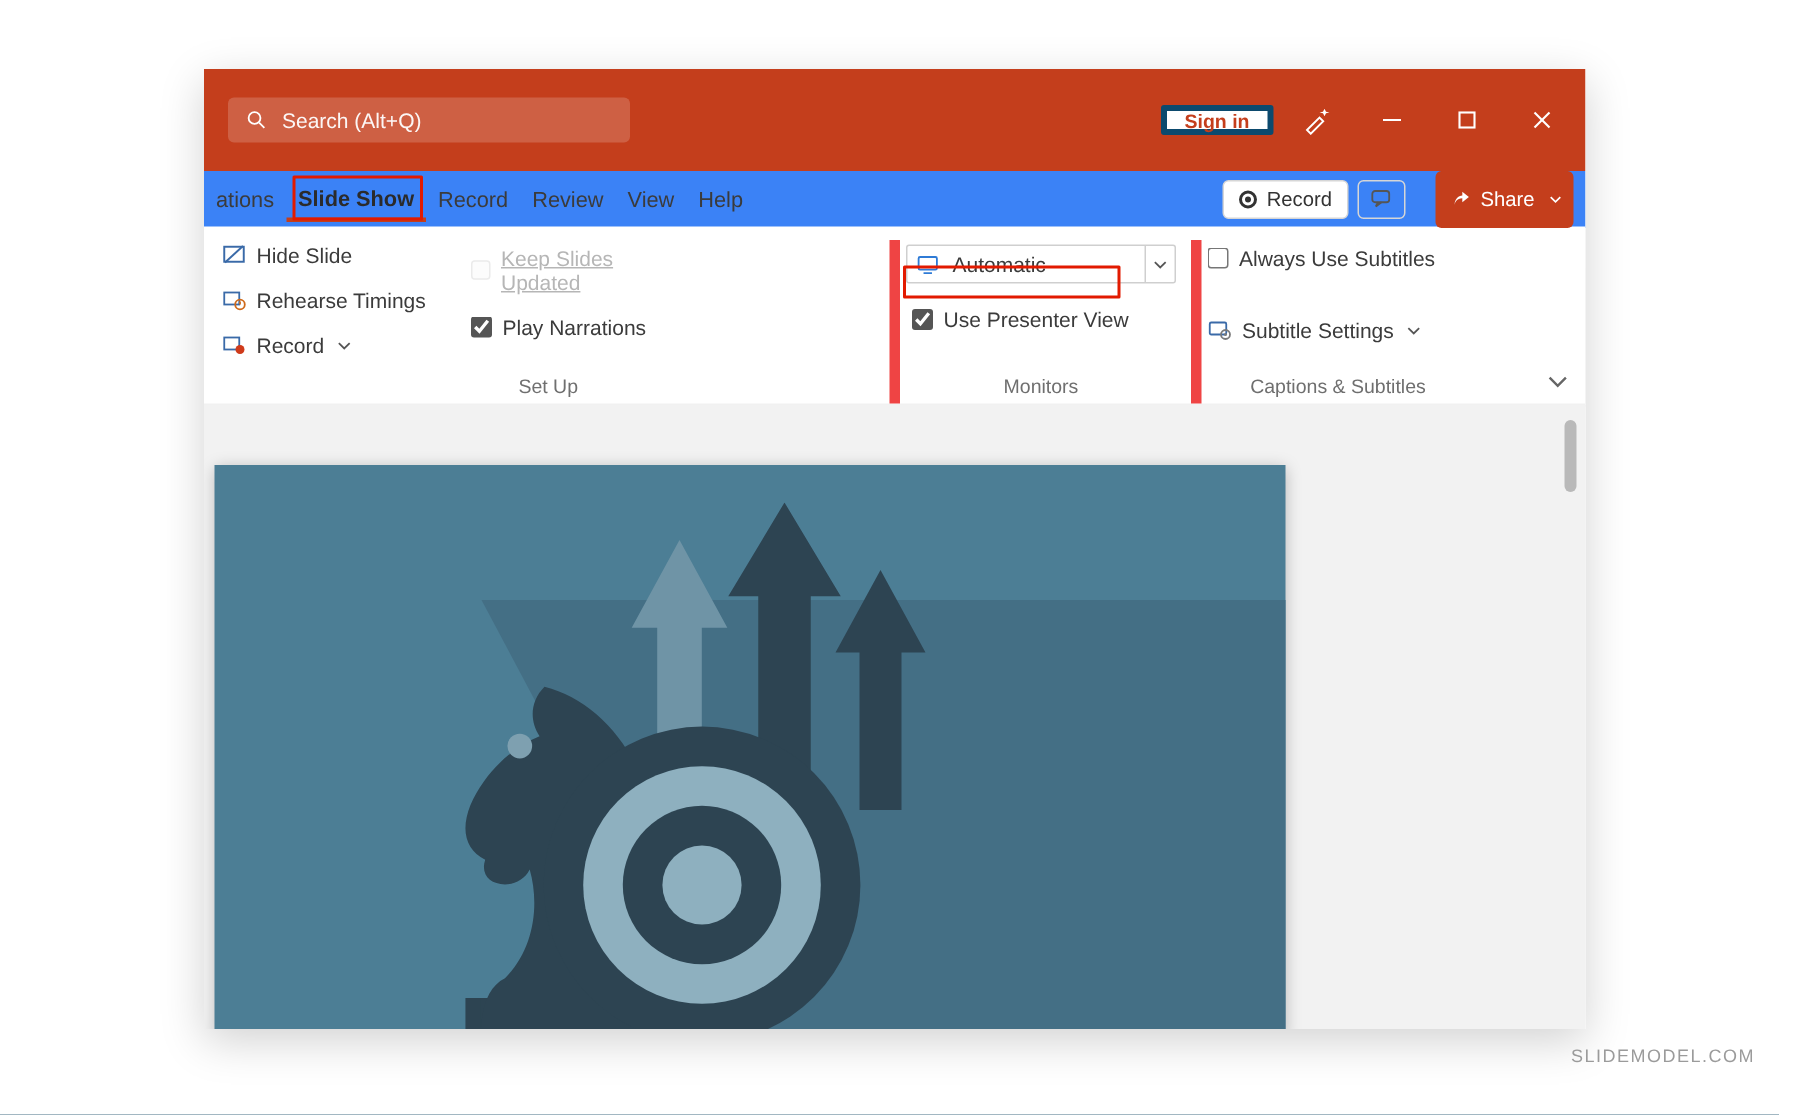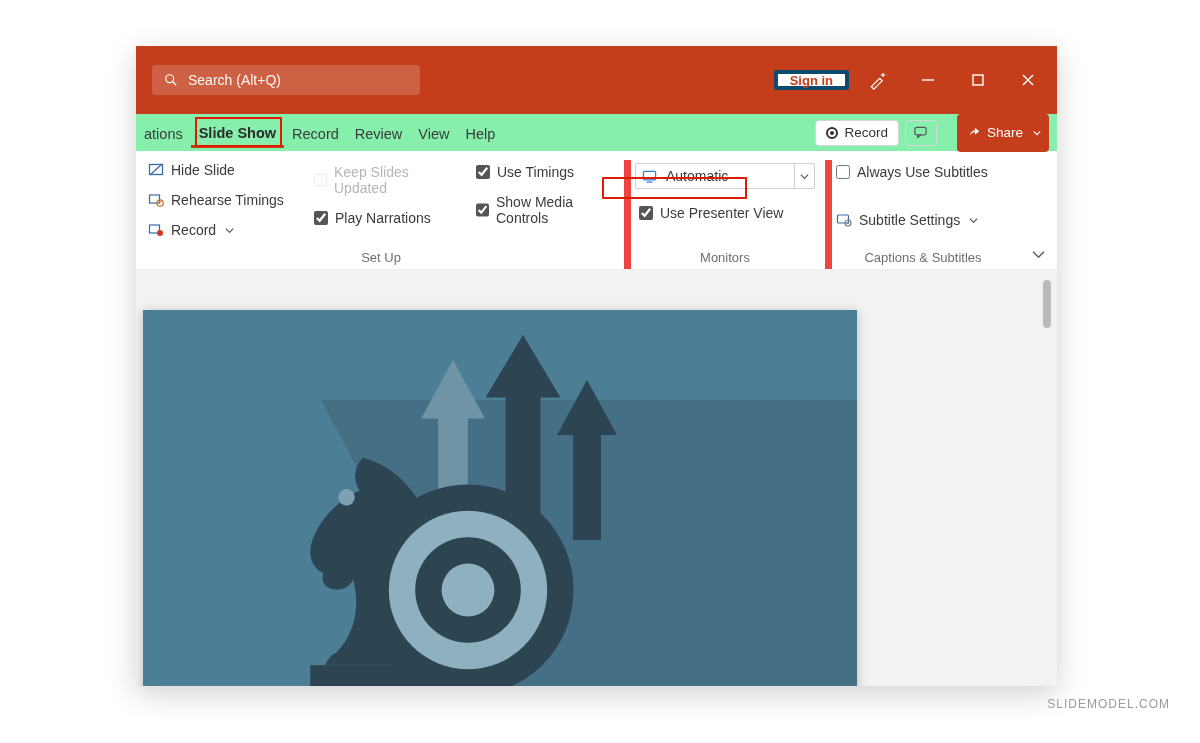--- a/index.html
+++ b/index.html
@@ -11,21 +11,21 @@
   .search { flex: 0 0 268px; height: 30px; background: rgba(255,255,255,0.18); border-radius: 4px; display: flex; align-items: center; padding: 0 12px; gap: 10px; color: #fff; }
   .search .mag { width: 14px; height: 14px; }
   .search-text { font-size: 14px; color: #fff; opacity: .95; }
   .title-spacer { flex: 1; }
   .signin { background: #fff; color: #c43e1c; border: 4px solid #0c4a6e; height: 20px; padding: 1px 12px; font-size: 13px; font-weight: 600; border-radius: 2px; display: flex; align-items: center; }
   .tbtn { width: 42px; height: 44px; display: flex; align-items: center; justify-content: center; color: #fff; }
   .tbtn svg { width: 16px; height: 16px; }
   .pen svg { width: 20px; height: 20px; }
 
   
-  .tabsrow { height: 38px; background: #86efac; display: flex; align-items: center; padding: 0 8px 0 4px; border-bottom: 1px solid #fff; }
+  .tabsrow { height: 38px; background: #3b82f6; display: flex; align-items: center; padding: 0 8px 0 4px; border-bottom: 1px solid #fff; }
   .tab { padding: 8px 8px 6px 8px; font-size: 14.5px; color: #3b3b3b; cursor: pointer; }
   .tab.cut { padding-left: 4px; }
   .tab.active { color: #2b2b2b; font-weight: 600; border-bottom: 3px solid #c43e1c; padding-bottom: 4px; }
   .hl-red { position: absolute; border: 2.5px solid #e21a00; border-radius: 1px; pointer-events: none; }
   .hl-tab { left: 59px; top: 71px; width: 87px; height: 30px; }
   .tabs-spacer { flex: 1; }
   .recbtn { display: flex; align-items: center; gap: 6px; border: 1px solid #d6d6d6; background: #fff; height: 26px; border-radius: 4px; padding: 0 10px; font-size: 13.5px; color: #333; }
   .dotrec { width: 12px; height: 12px; border: 2px solid #333; border-radius: 50%; position: relative; }
   .dotrec::after { content: ""; position: absolute; inset: 2px; background: #333; border-radius: 50%; }
   .iconbtn { width: 32px; height: 26px; border: 1px solid #d6d6d6; border-radius: 4px; display: flex; align-items: center; justify-content: center; margin-left: 6px; }
@@ -33,21 +33,21 @@
   .sharebtn .chev { width: 8px; height: 8px; margin-left: 4px; }
 
   
   .ribbon { height: 118px; background: #fff; display: flex; align-items: stretch; padding: 8px 8px 0 8px; border-bottom: 1px solid #f1f1f1; box-shadow: 0 14px 14px -10px rgba(0,0,0,0.12), 0 1px 0 #e9e9e9; position: relative; }
   .group { display: flex; flex-direction: column; padding: 2px 10px 0 4px; }
   .group.sep { border-right: 7px solid #ef4444; }
   .gcol { display: flex; flex-direction: column; gap: 14px; }
   .row-controls { display: flex; gap: 26px; }
   .chk { display: flex; align-items: center; gap: 7px; font-size: 14px; color: #3b3b3b; }
   .chk input { width: 14px; height: 14px; accent-color: #555; }
-  .chk.disabled { color: #b6b6b6; }
+  .chk.disabled { color: #b6b6b6; text-decoration: underline; }
   .chk.disabled input { opacity: .45; }
   .cmd { display: flex; align-items: center; gap: 7px; font-size: 14px; color: #3b3b3b; }
   .cmd .ico { width: 16px; height: 16px; display: inline-flex; align-items: center; justify-content: center; }
   .cmd .chev { margin-left: 2px; width: 9px; height: 9px; }
   .grouplabel { text-align: center; font-size: 13px; color: #6f6f6f; margin-top: auto; padding: 6px 0 4px 0; }
 
   .monitor-sel { display: flex; align-items: center; border: 1px solid #cfcfcf; height: 26px; width: 180px; border-radius: 2px; }
   .monitor-sel .micon { width: 26px; display: flex; align-items: center; justify-content: center; color: #2f7bd6; }
   .monitor-sel .mval { flex: 1; font-size: 14px; color: #3b3b3b; padding-left: 4px; }
   .monitor-sel .drop { width: 20px; border-left: 1px solid #cfcfcf; height: 100%; display: flex; align-items: center; justify-content: center; }
@@ -186,30 +186,20 @@
         <div class="gcol" style="width:136px; padding-top:2px;">
           <label class="chk disabled">
             <input type="checkbox" disabled="" style="">
             <span>Keep Slides Updated</span>
           </label>
           <label class="chk">
             <input type="checkbox" checked="" style="">
             <span>Play Narrations</span>
           </label>
         </div>
-        <div class="gcol" style="width:138px; padding-top:2px;">
-          <label class="chk">
-            <input type="checkbox" checked="" style="">
-            <span>Use Timings</span>
-          </label>
-          <label class="chk">
-            <input type="checkbox" checked="" style="">
-            <span>Show Media Controls</span>
-          </label>
-        </div>
       </div>
       <div class="grouplabel">Set Up</div>
     </div>
 
     <div class="group sep" style="flex:0 0 198px;">
       <div class="gcol" style="gap:16px; padding-top:1px;">
         <div class="monitor-sel">
           <span class="micon">
               <svg viewBox="0 0 16 16" width="15" height="15">
                 <rect x="1.5" y="2.5" width="13" height="9" rx="1" fill="none" stroke="#2f7bd6" stroke-width="1.3"></rect>

